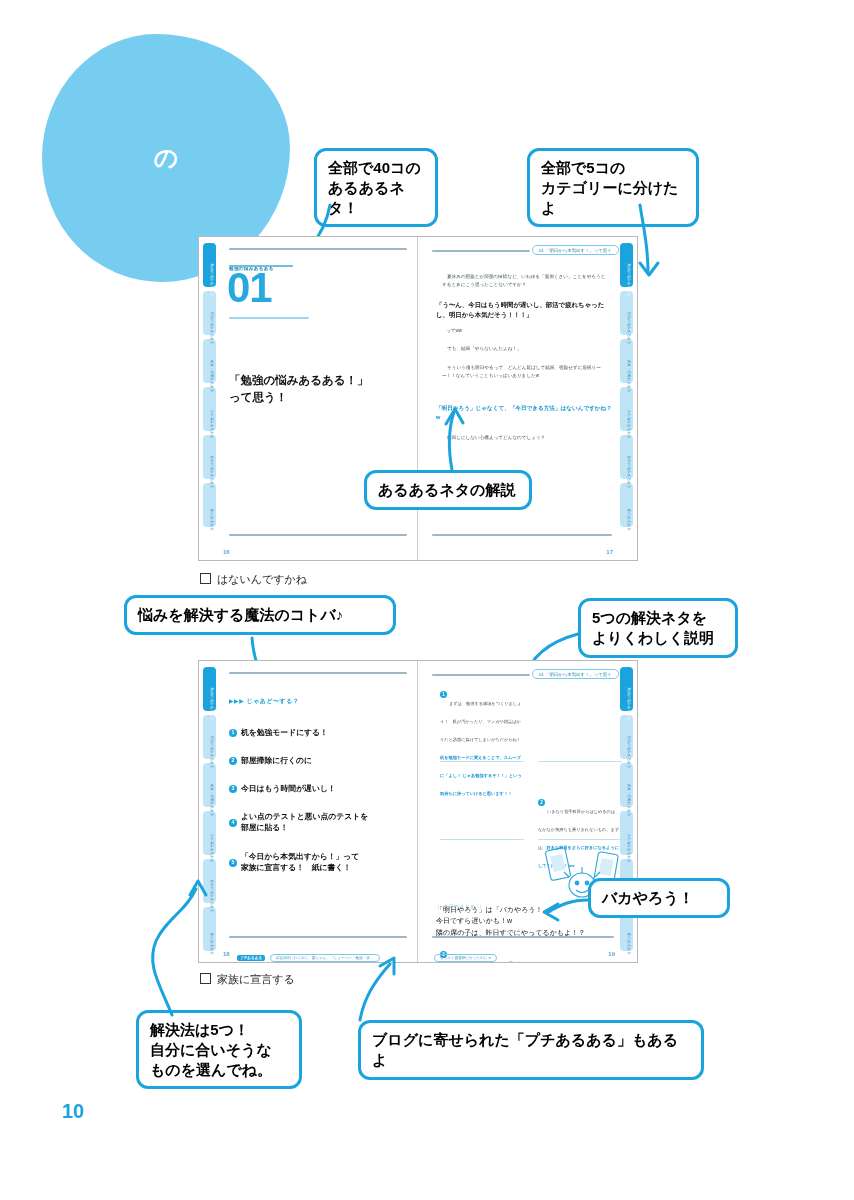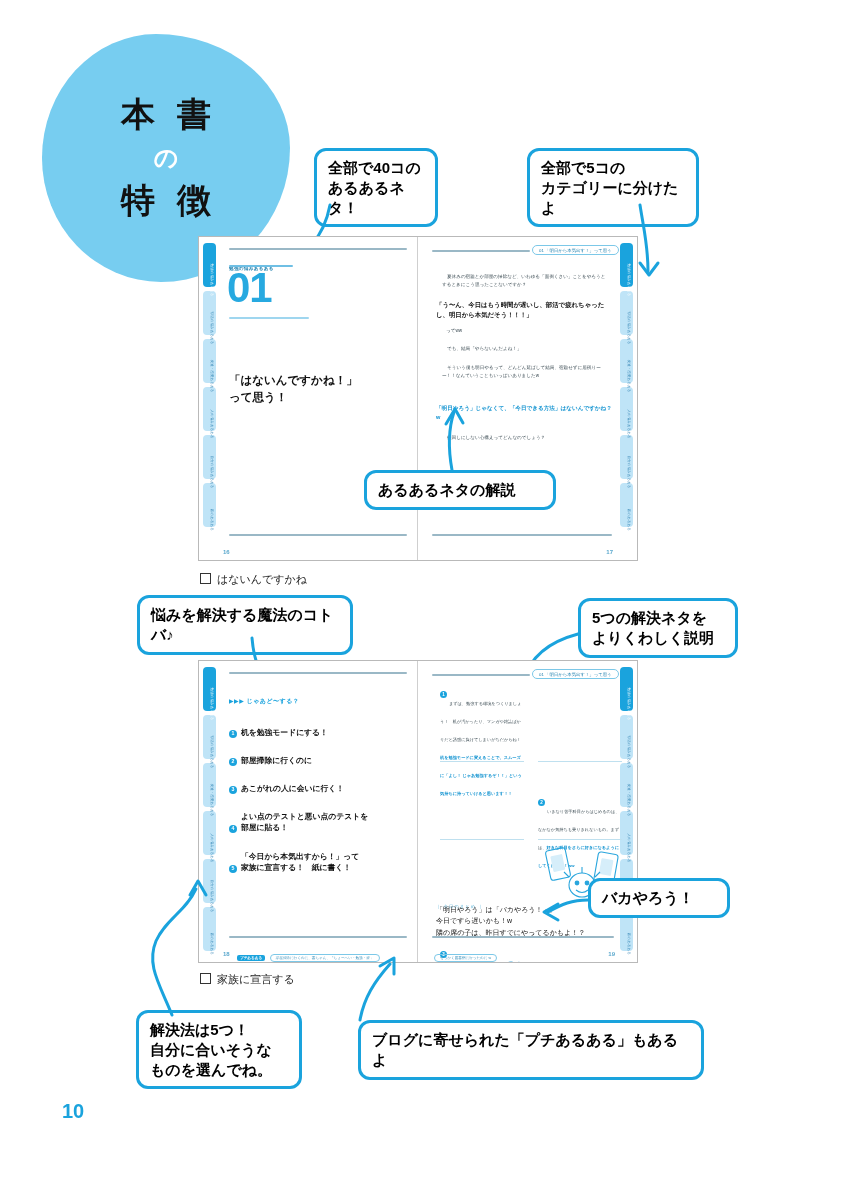--- a/index.html
+++ b/index.html
@@ -78,21 +78,21 @@
   .runhead{
     font-size:4.4px;color:#1d7fae;border:.8px solid #7cc8e8;border-radius:7px;
     padding:1.5px 6px;white-space:nowrap;background:#fff;
   }
   .body-p{font-size:4.6px;line-height:1.75;color:#3a4a52;}
   .body-b{font-size:6.4px;line-height:1.6;color:#111;font-weight:bold;}
   .body-blue{font-size:5.6px;line-height:1.55;color:#1092d0;font-weight:bold;}
 
   
   .jaa{font-size:6px;color:#1aa3dd;font-weight:bold;letter-spacing:.5px;}
-  .li{display:flex;gap:4px;align-items:flex-end;font-size:7.8px;font-weight:bold;color:#111;line-height:1.42;}
+  .li{display:flex;gap:4px;align-items:center;font-size:7.8px;font-weight:bold;color:#111;line-height:1.42;}
   .cir{
     flex:0 0 auto;width:8px;height:8px;border-radius:50%;background:#1aa3dd;color:#fff;
     font-size:5.2px;font-weight:bold;display:flex;align-items:center;justify-content:center;
     margin-top:1px;
   }
 
   
   .gcell{position:relative;}
   .gnum{
     width:7px;height:7px;border-radius:50%;background:#1aa3dd;color:#fff;font-size:4.6px;
@@ -120,23 +120,21 @@
   #folio{left:62px;top:1100px;font-size:20px;font-weight:bold;color:#1aa3dd;}
 
   
   .doodle{position:absolute;}
 </style>
 </head>
 <body>
 
 <div class="abs" id="blob"></div>
 <div class="abs" id="blob-title">
-  <div class="bt-row bt-1">本書</div>
   <div class="bt-row bt-2">の</div>
-  <div class="bt-row bt-3">特徴</div>
 </div>
 
 <div class="abs callout big" id="co1" style="left:314px;top:148px;width:124px;">
   <span class="nl">全部で40コの<br>あるあるネタ！</span>
 </div>
 <svg class="conn" style="left:300px;top:195px;width:110px;height:110px;">
   <path d="M 30 10 C 24 42, 10 58, -38 86" stroke="#1aa3dd" stroke-width="3" fill="none" stroke-linecap="round"></path>
   <path d="M -30 78 L -44 88 L -28 94" stroke="#1aa3dd" stroke-width="3" fill="none" stroke-linecap="round" stroke-linejoin="round"></path>
 </svg>
 
@@ -174,21 +172,21 @@
 
     <div class="abs rule gy" style="left:30px;top:11px;width:178px;"></div>
     <div class="abs" style="left:30px;top:19px;">
       <span class="kicker">勉強の悩みあるある</span>
     </div>
     <div class="abs rule dk" style="left:30px;top:28px;width:64px;"></div>
     <div class="abs bignum" style="left:28px;top:33px;">01</div>
     <div class="abs rule" style="left:30px;top:80px;width:80px;"></div>
 
     <div class="abs maintitle" style="left:30px;top:135px;width:175px;">
-      <div>「はないんですかね！」</div>
+      <div>「勉強の悩みあるある！」</div>
       <div>って思う！</div>
     </div>
 
     <div class="abs rule gy" style="left:30px;top:297px;width:178px;"></div>
     <div class="pnum" style="left:24px;">16</div>
   </div>
 
   <div class="page">
     <div class="tabs r">
       <div class="tab active">
@@ -220,33 +218,33 @@
     <div class="abs body-p" style="left:24px;top:108px;width:170px;text-indent:5px;">でも、結局「やらないんだよね！」</div>
     <div class="abs body-p" style="left:24px;top:127px;width:170px;text-indent:5px;">そういう僕も明日やるって、どんどん延ばして結局、宿題せずに居残りーー！！なんていうこともいっぱいありましたw</div>
     <div class="abs body-blue" style="left:18px;top:167px;width:178px;">「明日やろう」じゃなくて、「今日できる方法」はないんですかね？w</div>
     <div class="abs body-p" style="left:24px;top:197px;width:170px;text-indent:5px;">後回しにしない心構えってどんなのでしょう？</div>
 
     <div class="abs rule gy" style="left:14px;top:297px;width:180px;"></div>
     <div class="pnum" style="right:24px;">17</div>
   </div>
 </div>
 
-<div class="abs callout big" id="co3" style="left:364px;top:470px;width:192px;">
+<div class="abs callout big" id="co3" style="left:364px;top:470px;width:168px;">
   <span>あるあるネタの解説</span>
 </div>
 <svg class="conn" style="left:440px;top:408px;width:60px;height:70px;">
   <path d="M 12 62 C 8 40, 8 22, 14 4" stroke="#1aa3dd" stroke-width="3" fill="none" stroke-linecap="round"></path>
   <path d="M 6 16 L 15 1 L 23 15" stroke="#1aa3dd" stroke-width="3" fill="none" stroke-linecap="round" stroke-linejoin="round"></path>
 </svg>
 
 <div class="abs caption" style="left:200px;top:572px;">
   <span class="capbox"></span><span>はないんですかね</span>
 </div>
 
-<div class="abs callout big" id="co4" style="left:124px;top:595px;width:216px;margin-left:13px;">
+<div class="abs callout big" id="co4" style="left:124px;top:595px;width:272px;">
   <span>悩みを解決する魔法のコトバ♪</span>
 </div>
 <svg class="conn" style="left:240px;top:630px;width:90px;height:80px;">
   <path d="M 12 8 C 14 32, 20 46, 36 62" stroke="#1aa3dd" stroke-width="3" fill="none" stroke-linecap="round"></path>
   <path d="M 24 56 L 40 66 L 34 50" stroke="#1aa3dd" stroke-width="3" fill="none" stroke-linecap="round" stroke-linejoin="round"></path>
 </svg>
 
 <div class="abs callout big" id="co5" style="left:578px;top:598px;width:160px;">
   <span class="nl">5つの解決ネタを<br>よりくわしく説明</span>
 </div>
@@ -286,21 +284,21 @@
     <div class="abs li" style="left:30px;top:66px;width:178px;">
       <span class="cir">1</span>
       <span class="nl">机を勉強モードにする！</span>
     </div>
     <div class="abs li" style="left:30px;top:94px;width:178px;">
       <span class="cir">2</span>
       <span class="nl">部屋掃除に行くのに</span>
     </div>
     <div class="abs li" style="left:30px;top:122px;width:178px;">
       <span class="cir">3</span>
-      <span class="nl">あこがれの人に会いに行く！</span>
+      <span class="nl">今日はもう時間が遅いし！</span>
     </div>
     <div class="abs li" style="left:30px;top:150px;width:180px;">
       <span class="cir">4</span>
       <span class="nl">よい点のテストと悪い点のテストを<br>部屋に貼る！</span>
     </div>
     <div class="abs li" style="left:30px;top:190px;width:180px;">
       <span class="cir">5</span>
       <span class="nl">「今日から本気出すから！」って<br>家族に宣言する！　紙に書く！</span>
     </div>
 

